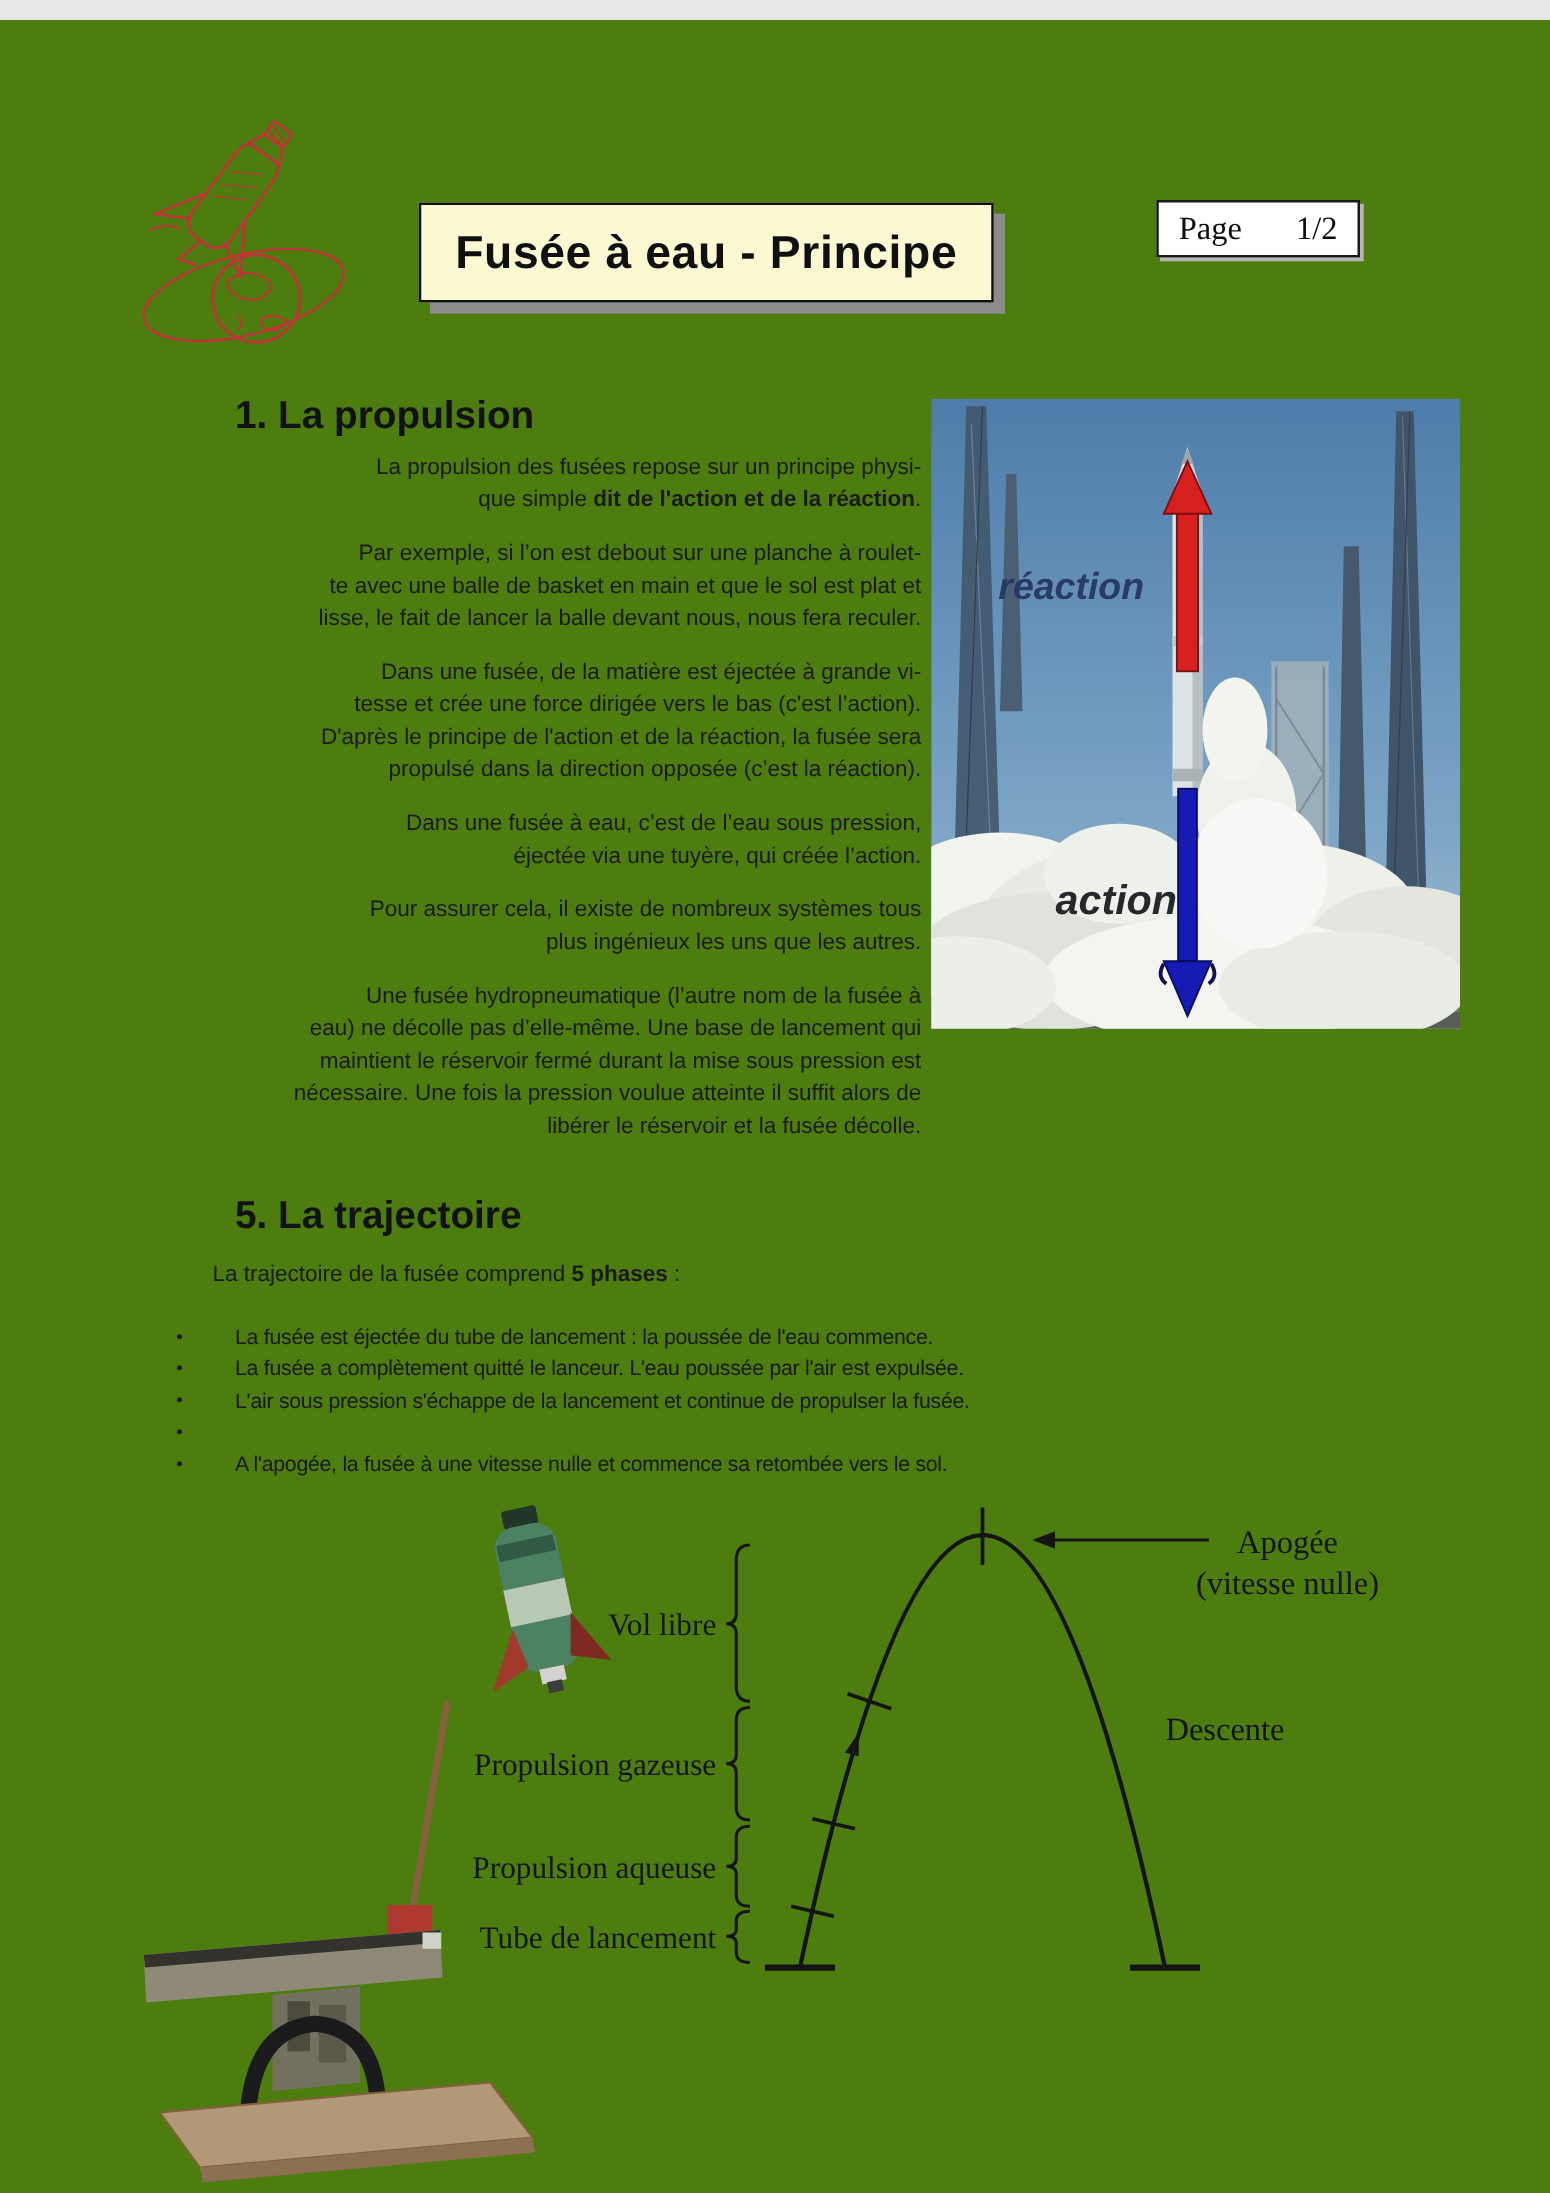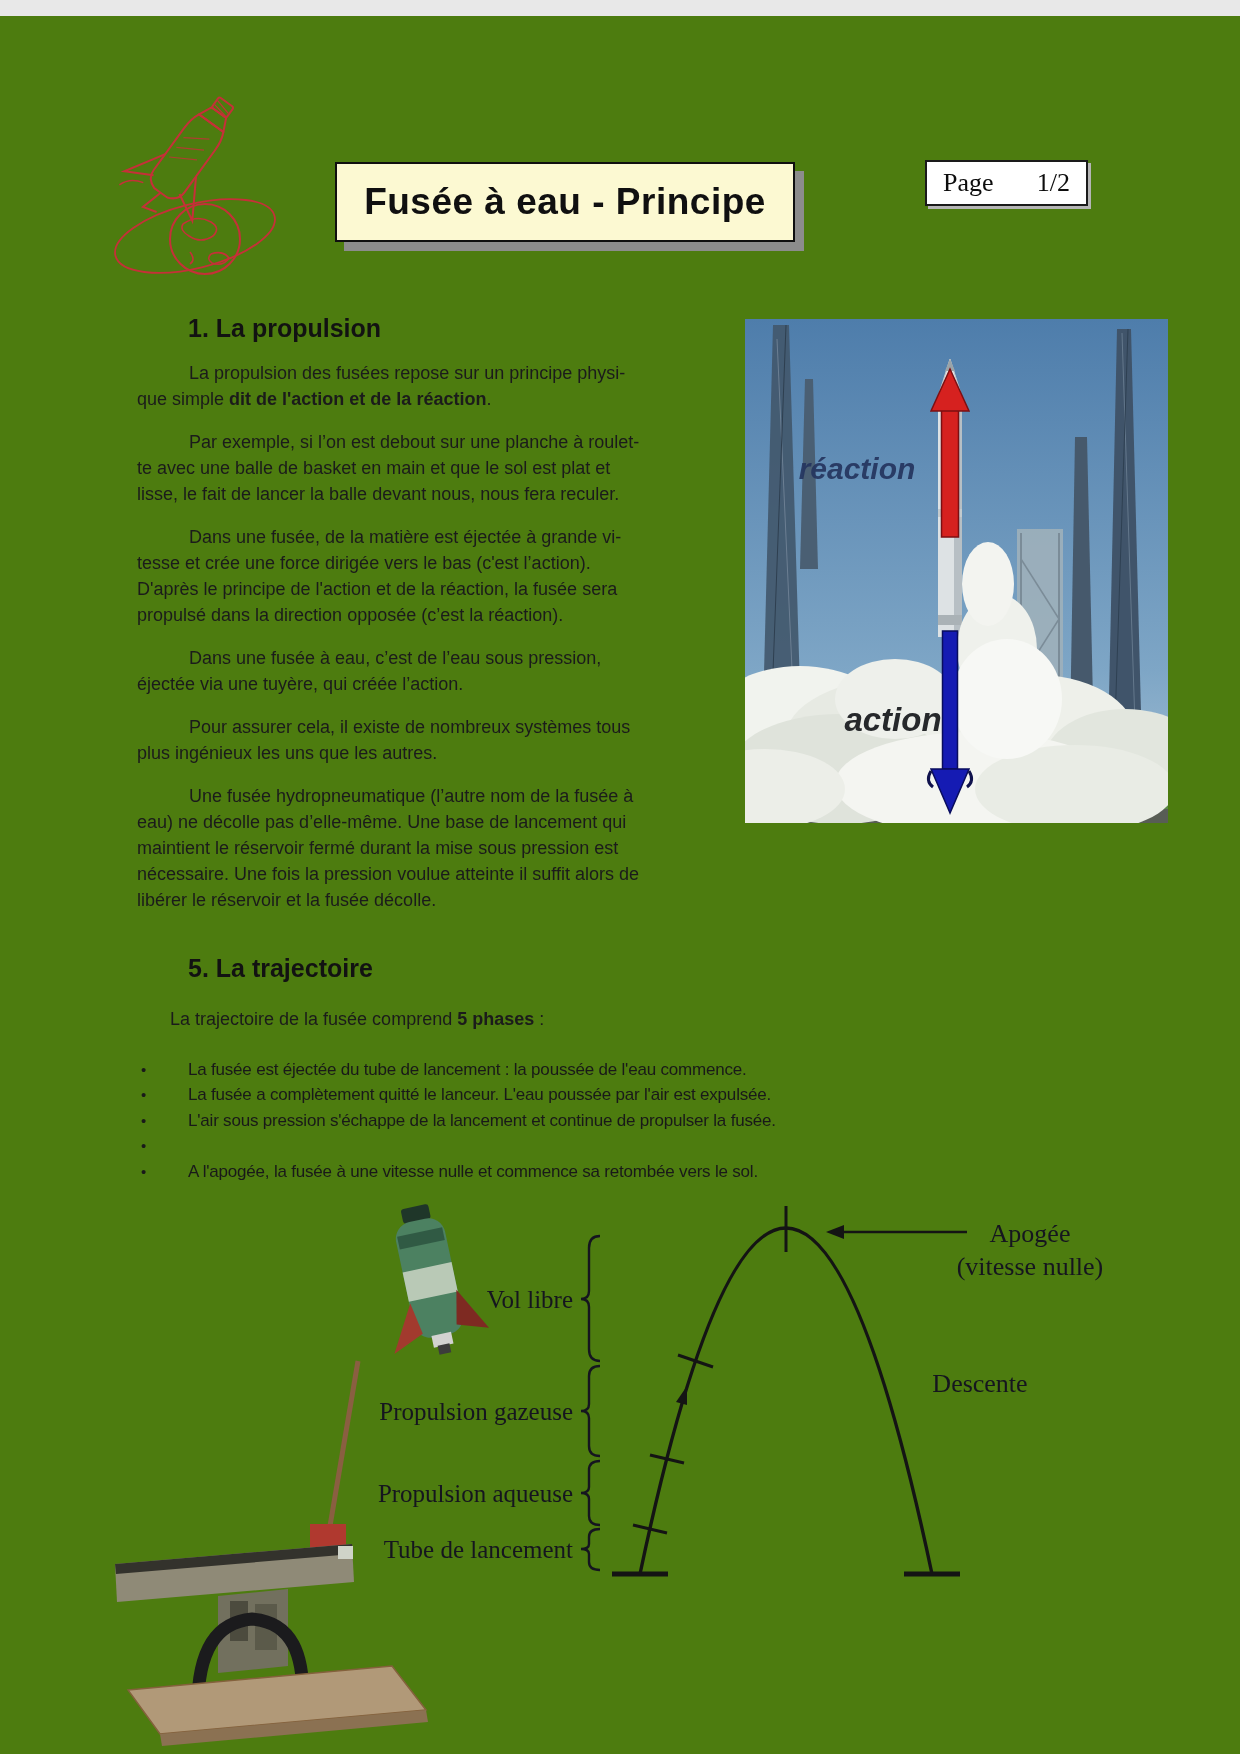--- a/index.html
+++ b/index.html
@@ -9,24 +9,24 @@
   
   .title-box{left:335px;top:146px;width:456px;height:76px;background:#fcf9d2;
              border:2.5px solid #0f0f0f;box-shadow:9px 9px 0 #8c8c8c;
              display:flex;align-items:center;justify-content:center;}
   .title-box span{font-size:37px;font-weight:bold;letter-spacing:.5px;color:#101010;}
   .page-box{left:925px;top:144px;width:163px;height:46px;background:#ffffff;
             border:2px solid #1a1a1a;box-shadow:3px 3px 0 #b5b5b5;box-sizing:border-box;
             display:flex;align-items:center;justify-content:space-between;padding:0 16px;
             font-family:"Liberation Serif",serif;font-weight:normal;font-size:26px;color:#0d0d0d;}
   
-  .h1{font-size:25px;font-weight:bold;color:#121212;}
+  .h1{font-size:31px;font-weight:bold;color:#121212;}
   .h1-1{left:188px;top:298px;}
   .h1-2{left:188px;top:938px;}
-  .body-col{left:137px;top:344px;width:600px;font-size:18px;line-height:26px;color:#1b1b1b;}
+  .body-col{left:137px;top:344px;width:600px;font-size:18px;line-height:26px;color:#1b1b1b;text-align:right;}
   .para{white-space:pre-line;text-indent:52px;margin:0 0 17px 0;}
   .intro{left:170px;top:993px;font-size:18px;color:#1b1b1b;}
   .bullets{left:137px;top:1041px;width:1020px;font-size:17px;letter-spacing:-.2px;color:#191919;}
   .bullet-row{position:relative;height:25.4px;line-height:25.4px;padding-left:51px;white-space:nowrap;}
   .bullet-row .dot{position:absolute;left:4px;top:0;font-size:15px;}
   
   .sketch{left:95px;top:68px;}
   .photo{left:745px;top:303px;}
   .diagram{left:330px;top:1180px;}
   .launcher{left:100px;top:1180px;}

